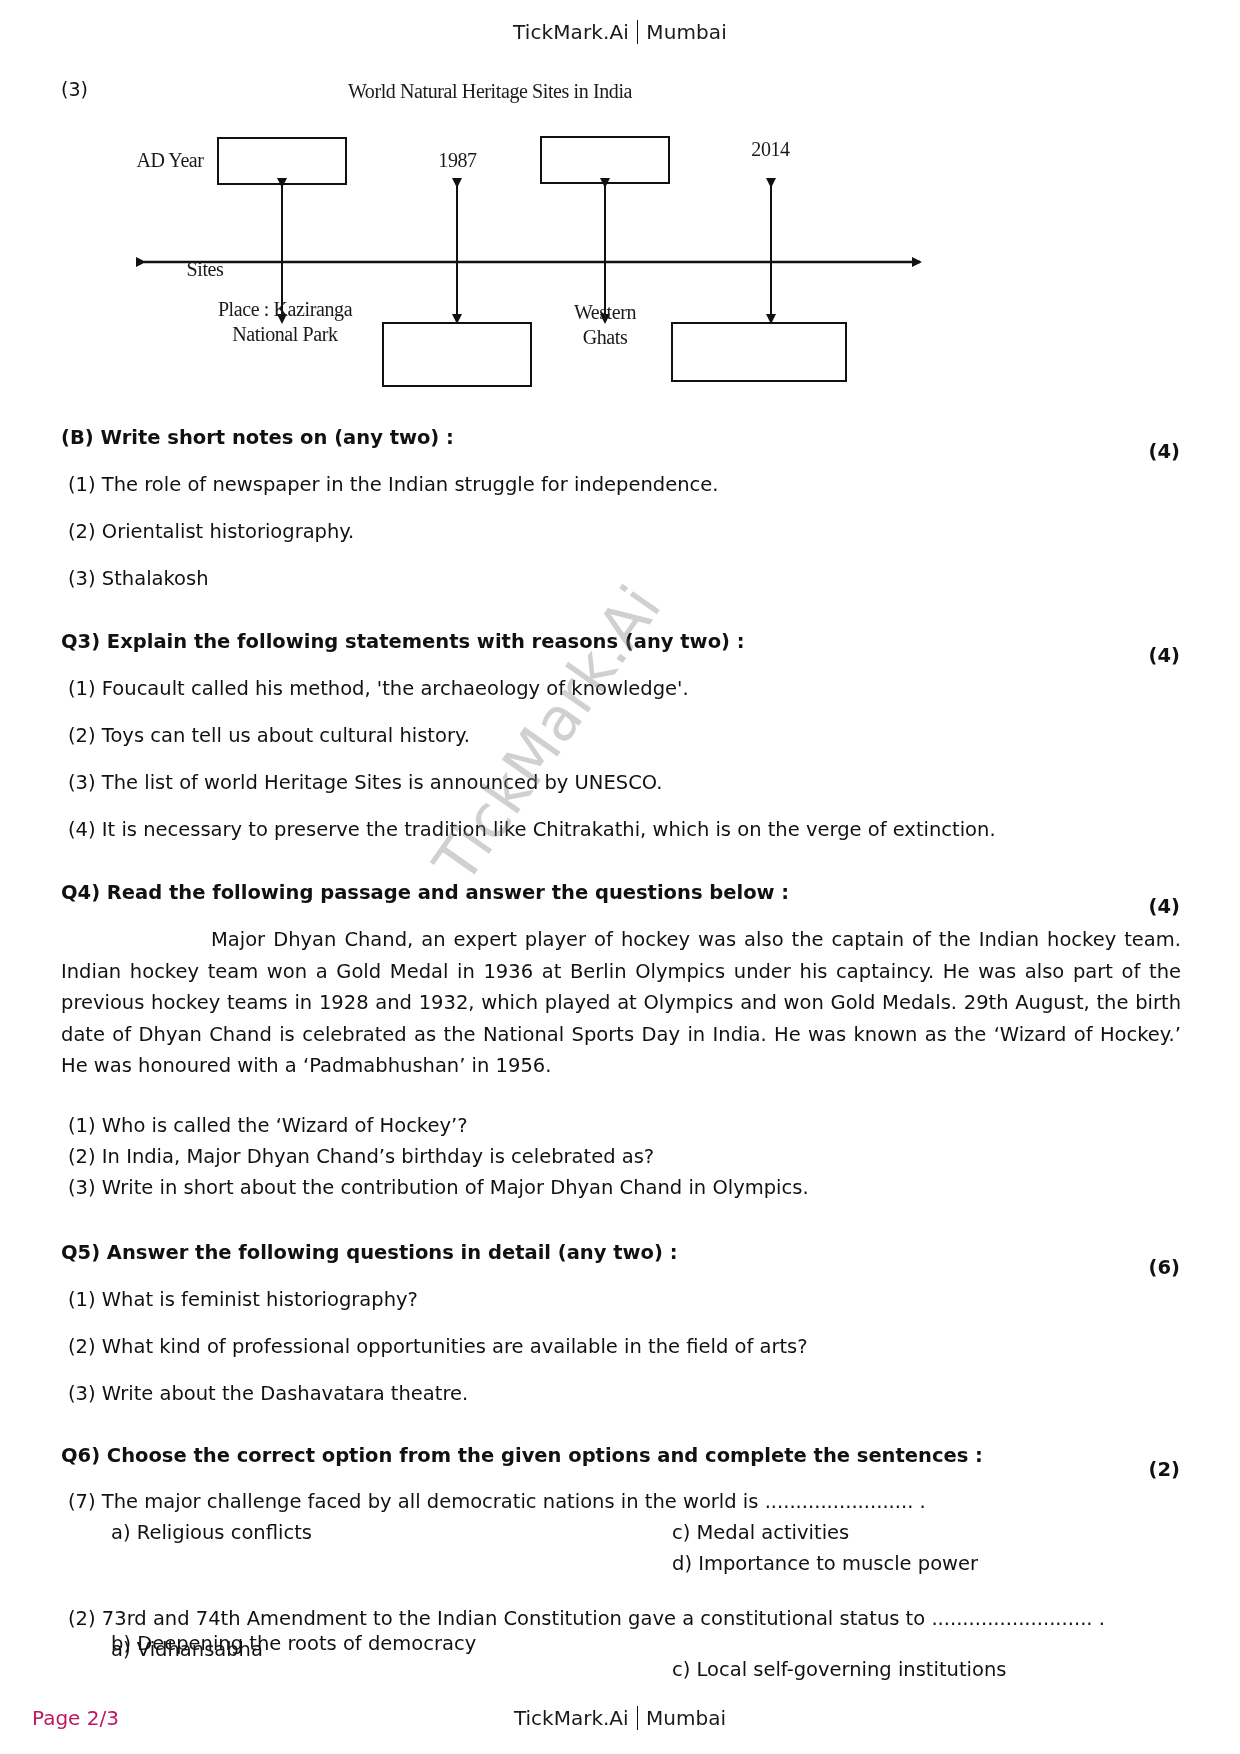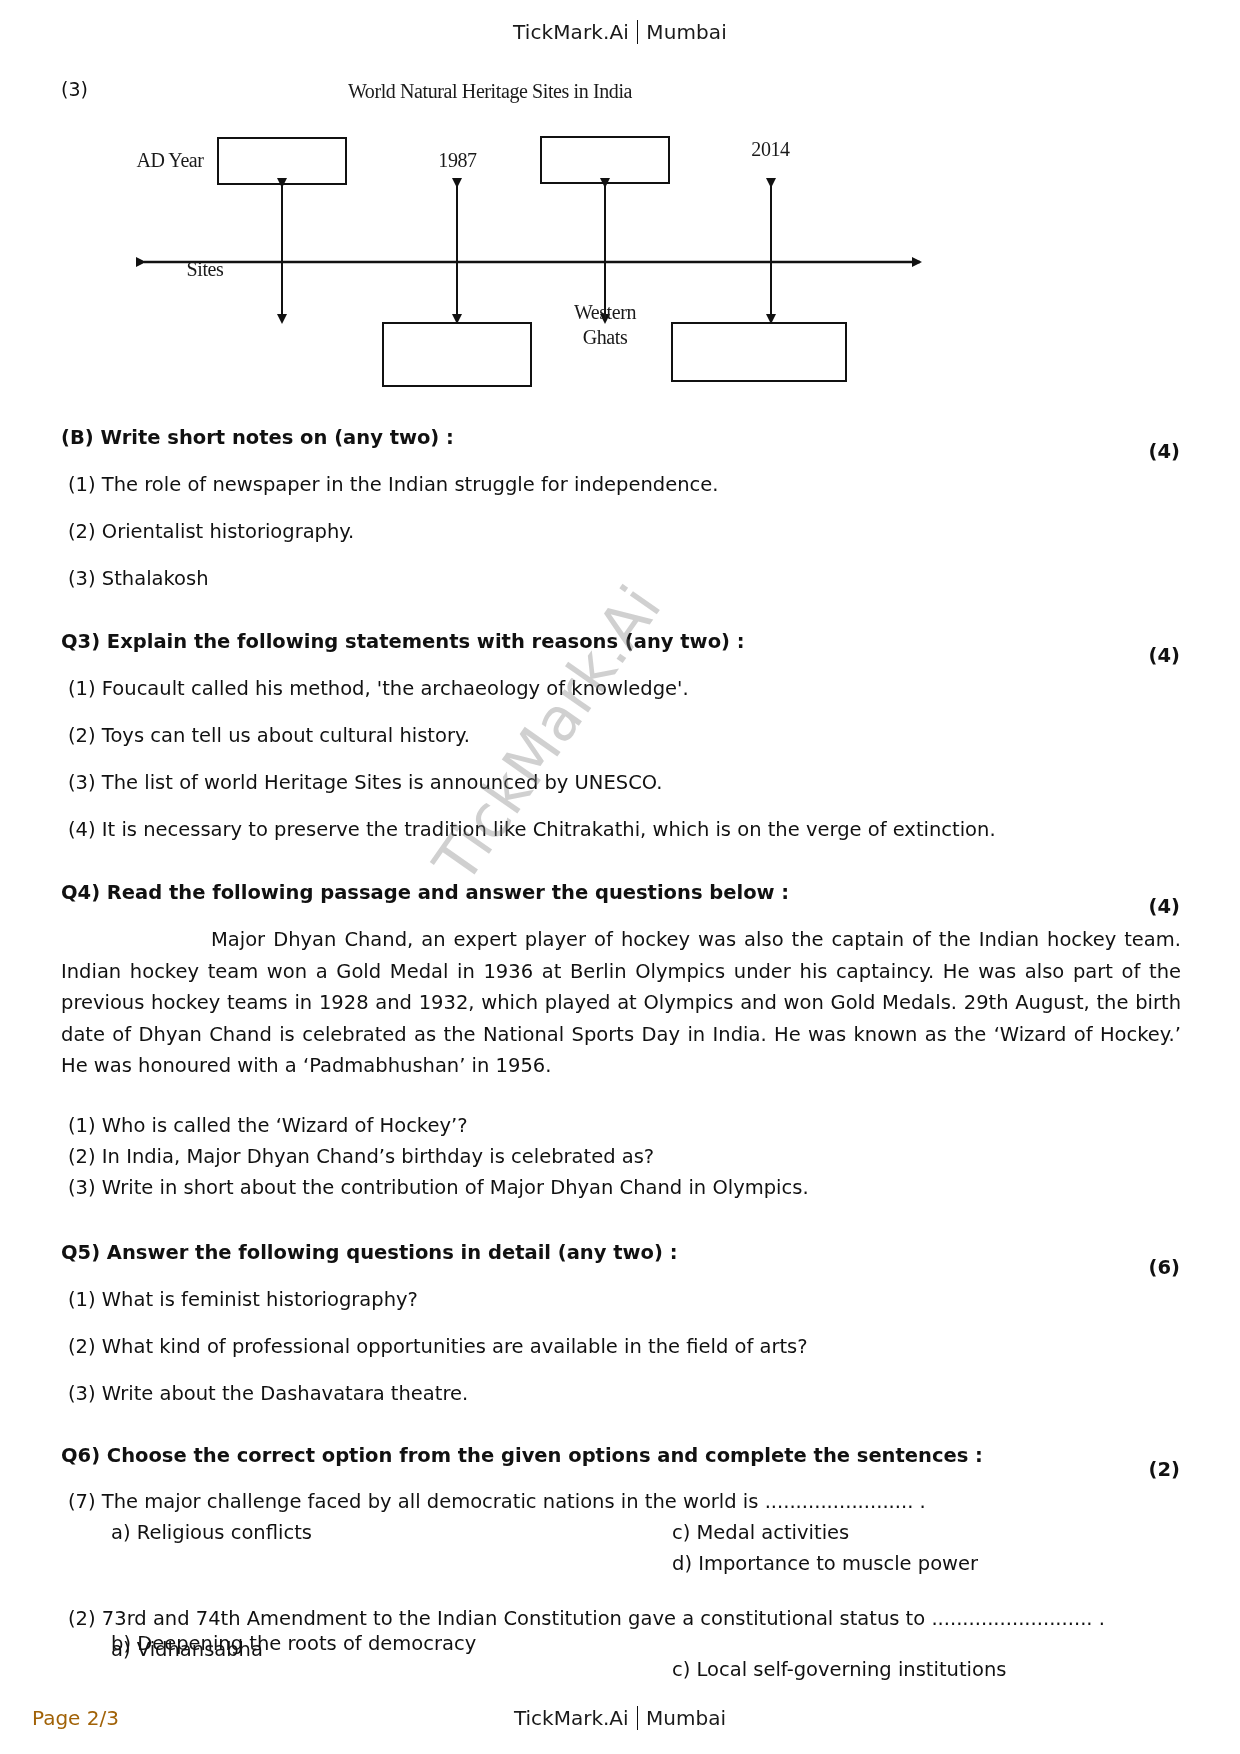--- a/index.html
+++ b/index.html
@@ -6,21 +6,21 @@
   body {
     width: 1240px; height: 1754px; position: relative; overflow: hidden;
     font-family: "DejaVu Sans", "Liberation Sans", sans-serif;
     color: #111111;
   }
   .header-title {
     position: absolute; top: 20px; left: 0; width: 1240px; text-align: center;
     font-size: 20px; color: #1a1a1a; letter-spacing: 0.1px;
   }
   .sep { display: inline-block; width: 1.5px; height: 24px; background: #111; vertical-align: -5px; margin: 0 8px; }
-  .footer-page { position: absolute; left: 32px; top: 1706px; font-size: 20px; color: #a16207; }
+  .footer-page { position: absolute; left: 32px; top: 1706px; font-size: 20px; color: #be185d; }
   .footer-title { position: absolute; top: 1706px; left: 0; width: 1240px; text-align: center; font-size: 20px; color: #1a1a1a; }
 
   .abs { position: absolute; }
   .qnum { left: 61px; top: 78px; font-size: 19px; }
 
   
   .diagram { position: absolute; left: 130px; top: 70px; width: 800px; height: 330px;
     font-family: "Liberation Sans", sans-serif; }
   .diagram svg { position: absolute; left: 0; top: 0; }
   .dlabel { position: absolute; font-size: 20px; color: #1a1a1a; text-align: center; font-family: Liberation Serif, serif; letter-spacing: -0.4px; }
@@ -66,20 +66,24 @@
     <line x1="152" y1="116" x2="152" y2="252" stroke="#111" stroke-width="2" marker-start="url(#ah)" marker-end="url(#ah)"></line>
     <line x1="327" y1="116" x2="327" y2="252" stroke="#111" stroke-width="2" marker-start="url(#ah)" marker-end="url(#ah)"></line>
     <line x1="475" y1="116" x2="475" y2="252" stroke="#111" stroke-width="2" marker-start="url(#ah)" marker-end="url(#ah)"></line>
     <line x1="641" y1="116" x2="641" y2="252" stroke="#111" stroke-width="2" marker-start="url(#ah)" marker-end="url(#ah)"></line>
   </svg>
   <div class="dlabel" style="left:195px; top:10px; width:330px;">World Natural Heritage Sites in India</div>
   <div class="dlabel" style="left:-10px; top:79px; width:100px;">AD Year</div>
   <div class="dlabel" style="left:290px; top:79px; width:75px;">1987</div>
   <div class="dlabel" style="left:603px; top:68px; width:75px;">2014</div>
   <div class="dlabel" style="left:40px; top:188px; width:70px;">Sites</div>
+  <div class="dlabel" style="left:40px; top:227px; width:230px; line-height:25px;">
+    <div>Place : Kaziranga</div>
+    <div>National Park</div>
+  </div>
   <div class="dlabel" style="left:420px; top:230px; width:110px; line-height:25px;">
     <div>Western</div>
     <div>Ghats</div>
   </div>
 </div>
 
 <div class="heading" style="top:426px;">(B) Write short notes on (any two) :</div>
 <div class="marks" style="top:440px;">(4)</div>
 <div class="line" style="top:473px;">(1) The role of newspaper in the Indian struggle for independence.</div>
 <div class="line" style="top:520px;">(2) Orientalist historiography.</div>

